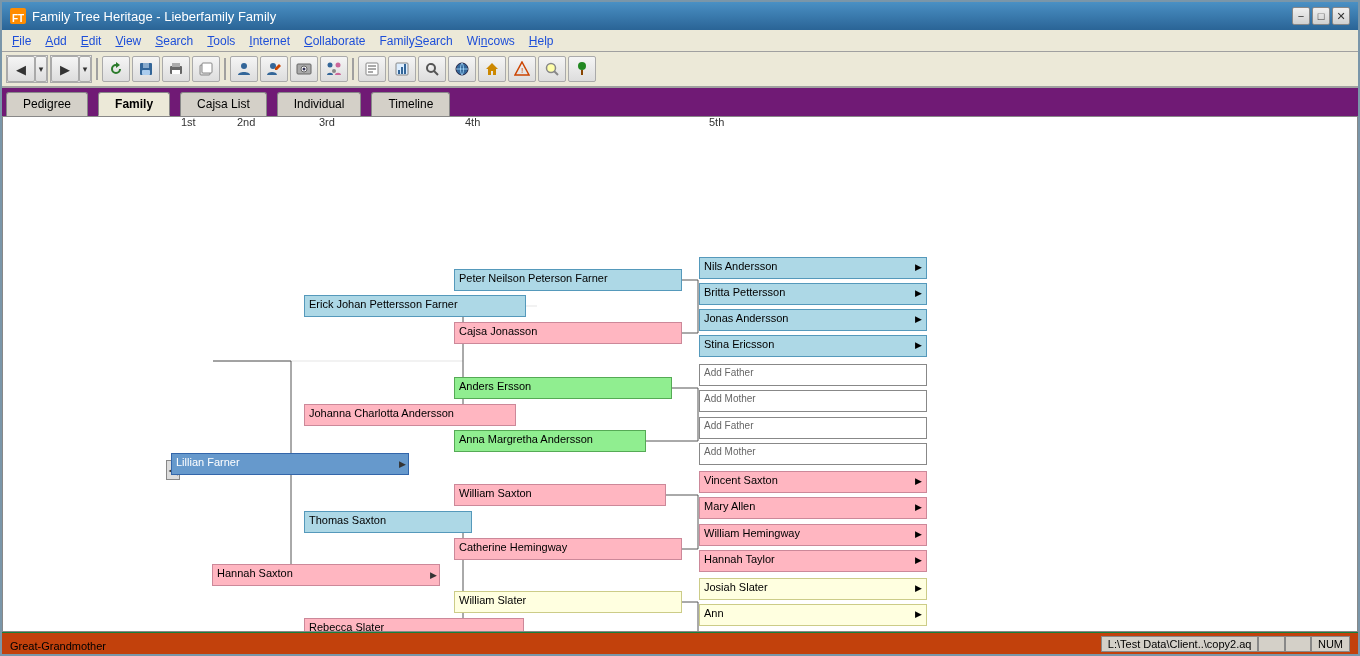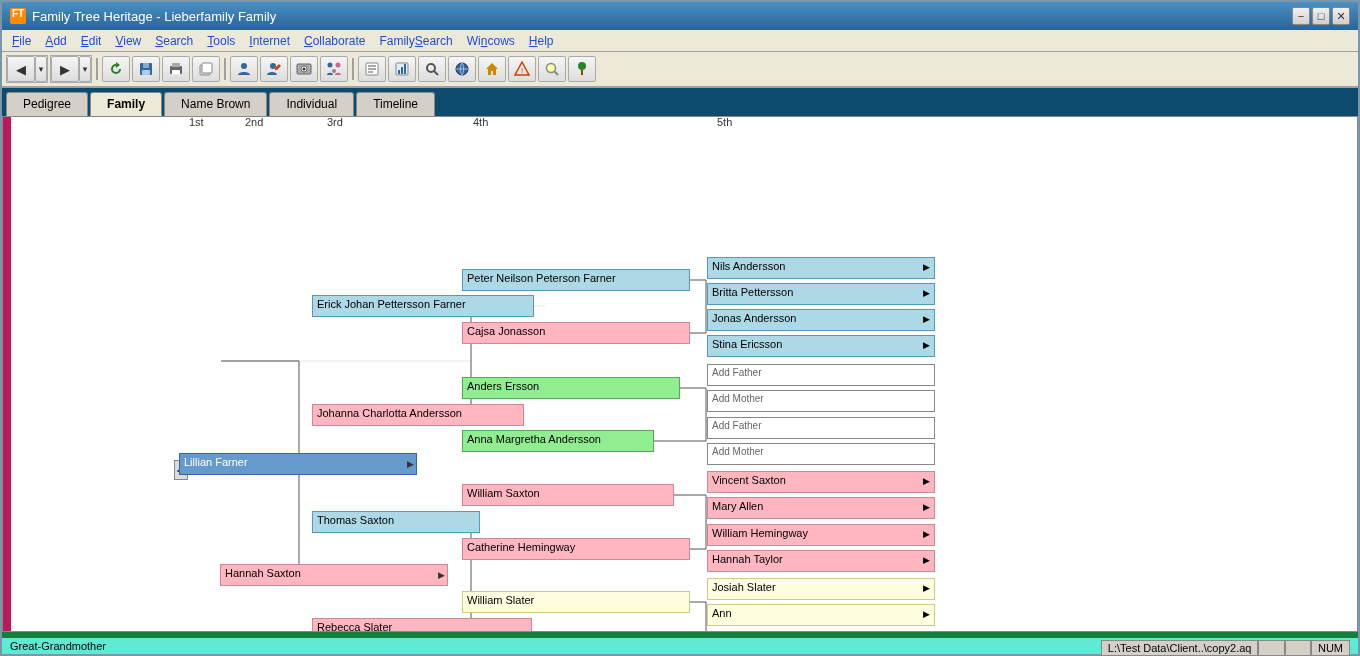--- a/index.html
+++ b/index.html
@@ -3,59 +3,59 @@
   <meta charset="utf-8">
   <style>
     * { box-sizing: border-box; margin: 0; padding: 0; }
     body { font-family: 'Segoe UI', Tahoma, Arial, sans-serif; font-size: 12px; background: #d4d0c8; }
     
     .window { width: 1360px; height: 656px; background: #ece9d8; border: 2px solid #7a96a9; display: flex; flex-direction: column; }
     
     
     .title-bar { background: linear-gradient(to bottom, #4a90c4, #2a6496); color: white; padding: 4px 8px; display: flex; align-items: center; justify-content: space-between; height: 28px; }
     .title-bar-left { display: flex; align-items: center; gap: 6px; }
-    .title-icon { width: 16px; height: 16px; background: #ff8c00; border-radius: 2px; display: flex; align-items: flex-start; justify-content: center; font-size: 10px; color: white; font-weight: bold; }
+    .title-icon { width: 16px; height: 16px; background: #ff8c00; border-radius: 2px; display: flex; align-items: flex-end; justify-content: center; font-size: 10px; color: white; font-weight: bold; }
     .title-text { font-size: 13px; font-weight: normal; }
     .title-bar-buttons { display: flex; gap: 2px; }
     .win-btn { width: 18px; height: 18px; background: linear-gradient(to bottom, #f0f0f0, #d0d0d0); border: 1px solid #888; border-radius: 2px; display: flex; align-items: center; justify-content: center; font-size: 11px; cursor: pointer; color: #333; }
     
     
     .menu-bar { background: #ece9d8; padding: 2px 4px; display: flex; gap: 2px; border-bottom: 1px solid #a0a0a0; height: 22px; align-items: center; }
     .menu-item { padding: 1px 6px; cursor: pointer; font-size: 12px; color: #1d4ed8; }
     
     
     .toolbar { background: #ece9d8; padding: 3px 4px; display: flex; gap: 2px; border-bottom: 2px solid #a0a0a0; height: 36px; align-items: center; }
     .tb-btn { width: 28px; height: 26px; background: linear-gradient(to bottom, #f5f5f5, #ddd); border: 1px solid #aaa; border-radius: 2px; display: flex; align-items: center; justify-content: center; cursor: pointer; font-size: 13px; color: #333; }
     .tb-separator { width: 2px; height: 22px; background: #a0a0a0; margin: 0 2px; }
     
     
-    .tabs { display: flex; background: #0c4a6e; padding: 4px 4px 0; gap: 2px; }
+    .tabs { display: flex; background: #701a75; padding: 4px 4px 0; gap: 10px; }
     .tab { padding: 4px 16px; border: 1px solid #888; border-bottom: none; cursor: pointer; font-size: 12px; background: #d4d0c8; border-radius: 3px 3px 0 0; }
     .tab.active { background: #ece9d8; font-weight: bold; border-bottom: 1px solid #ece9d8; }
     
     
-    .main-content { flex: 1; background: #be185d; border: 1px solid #888; margin: 0; position: relative; overflow: hidden; padding-left: 8px; }
+    .main-content { flex: 1; background: #fca5a5; border: 1px solid #888; margin: 0; position: relative; overflow: hidden; }
     
     
     .pedigree-area { width: 100%; height: 100%; position: relative; background: white; }
     
     
     .person-box { position: absolute; border: 1px solid #888; padding: 2px 4px; font-size: 11px; cursor: pointer; white-space: nowrap; overflow: hidden; }
     .person-box .arrow-right { position: absolute; right: 2px; top: 50%; transform: translateY(-50%); font-size: 9px; color: #333; }
     
     
     .blue-box { background: #add8e6; border-color: #5599bb; }
     .pink-box { background: #ffb6c1; border-color: #cc8899; }
     .yellow-box { background: #ffffe0; border-color: #cccc88; }
     .green-box { background: #90ee90; border-color: #55aa55; }
     .white-box { background: white; border-color: #888; font-size: 10px; color: #666; }
     .selected-box { background: #6699cc; border-color: #3366aa; color: white; }
     
     
-    .status-bar { background: #5eead4; border-top: 6px solid #15803d; padding: 2px 8px; display: flex; align-items: flex-start; justify-content: space-between; height: 22px; font-size: 11px; }
+    .status-bar { background: #c2410c; border-top: 1px solid #15803d; padding: 2px 8px; display: flex; align-items: flex-end; justify-content: space-between; height: 22px; font-size: 11px; }
     .status-segments { display: flex; gap: 0; }
     .status-seg { border: 1px solid #888; padding: 1px 6px; background: #d4d0c8; font-size: 11px; }
 
     svg.connectors { position: absolute; top: 0; left: 0; width: 100%; height: 100%; pointer-events: none; }
   </style>
 </head>
 <body>
 
 <div class="window">
 
@@ -203,21 +203,21 @@
       <svg width="16" height="16" viewBox="0 0 16 16">
           <circle cx="8" cy="5" r="4" fill="#228822"></circle>
           <rect x="7" y="9" width="2" height="5" fill="#884400"></rect>
         </svg>
     </div>
   </div>
 
   <div class="tabs">
     <div class="tab">Pedigree</div>
     <div class="tab active">Family</div>
-    <div class="tab">Name Brown</div>
+    <div class="tab">Cajsa List</div>
     <div class="tab">Individual</div>
     <div class="tab">Timeline</div>
   </div>
 
   <div class="main-content">
     <div class="pedigree-area">
 
       <div style="position:absolute;top:5px;left:0;right:0;display:flex;align-items:center;font-size:11px;color:#333;">
         <span style="position:absolute;left:178px;">1st</span>
         <span style="position:absolute;left:234px;">2nd</span>

